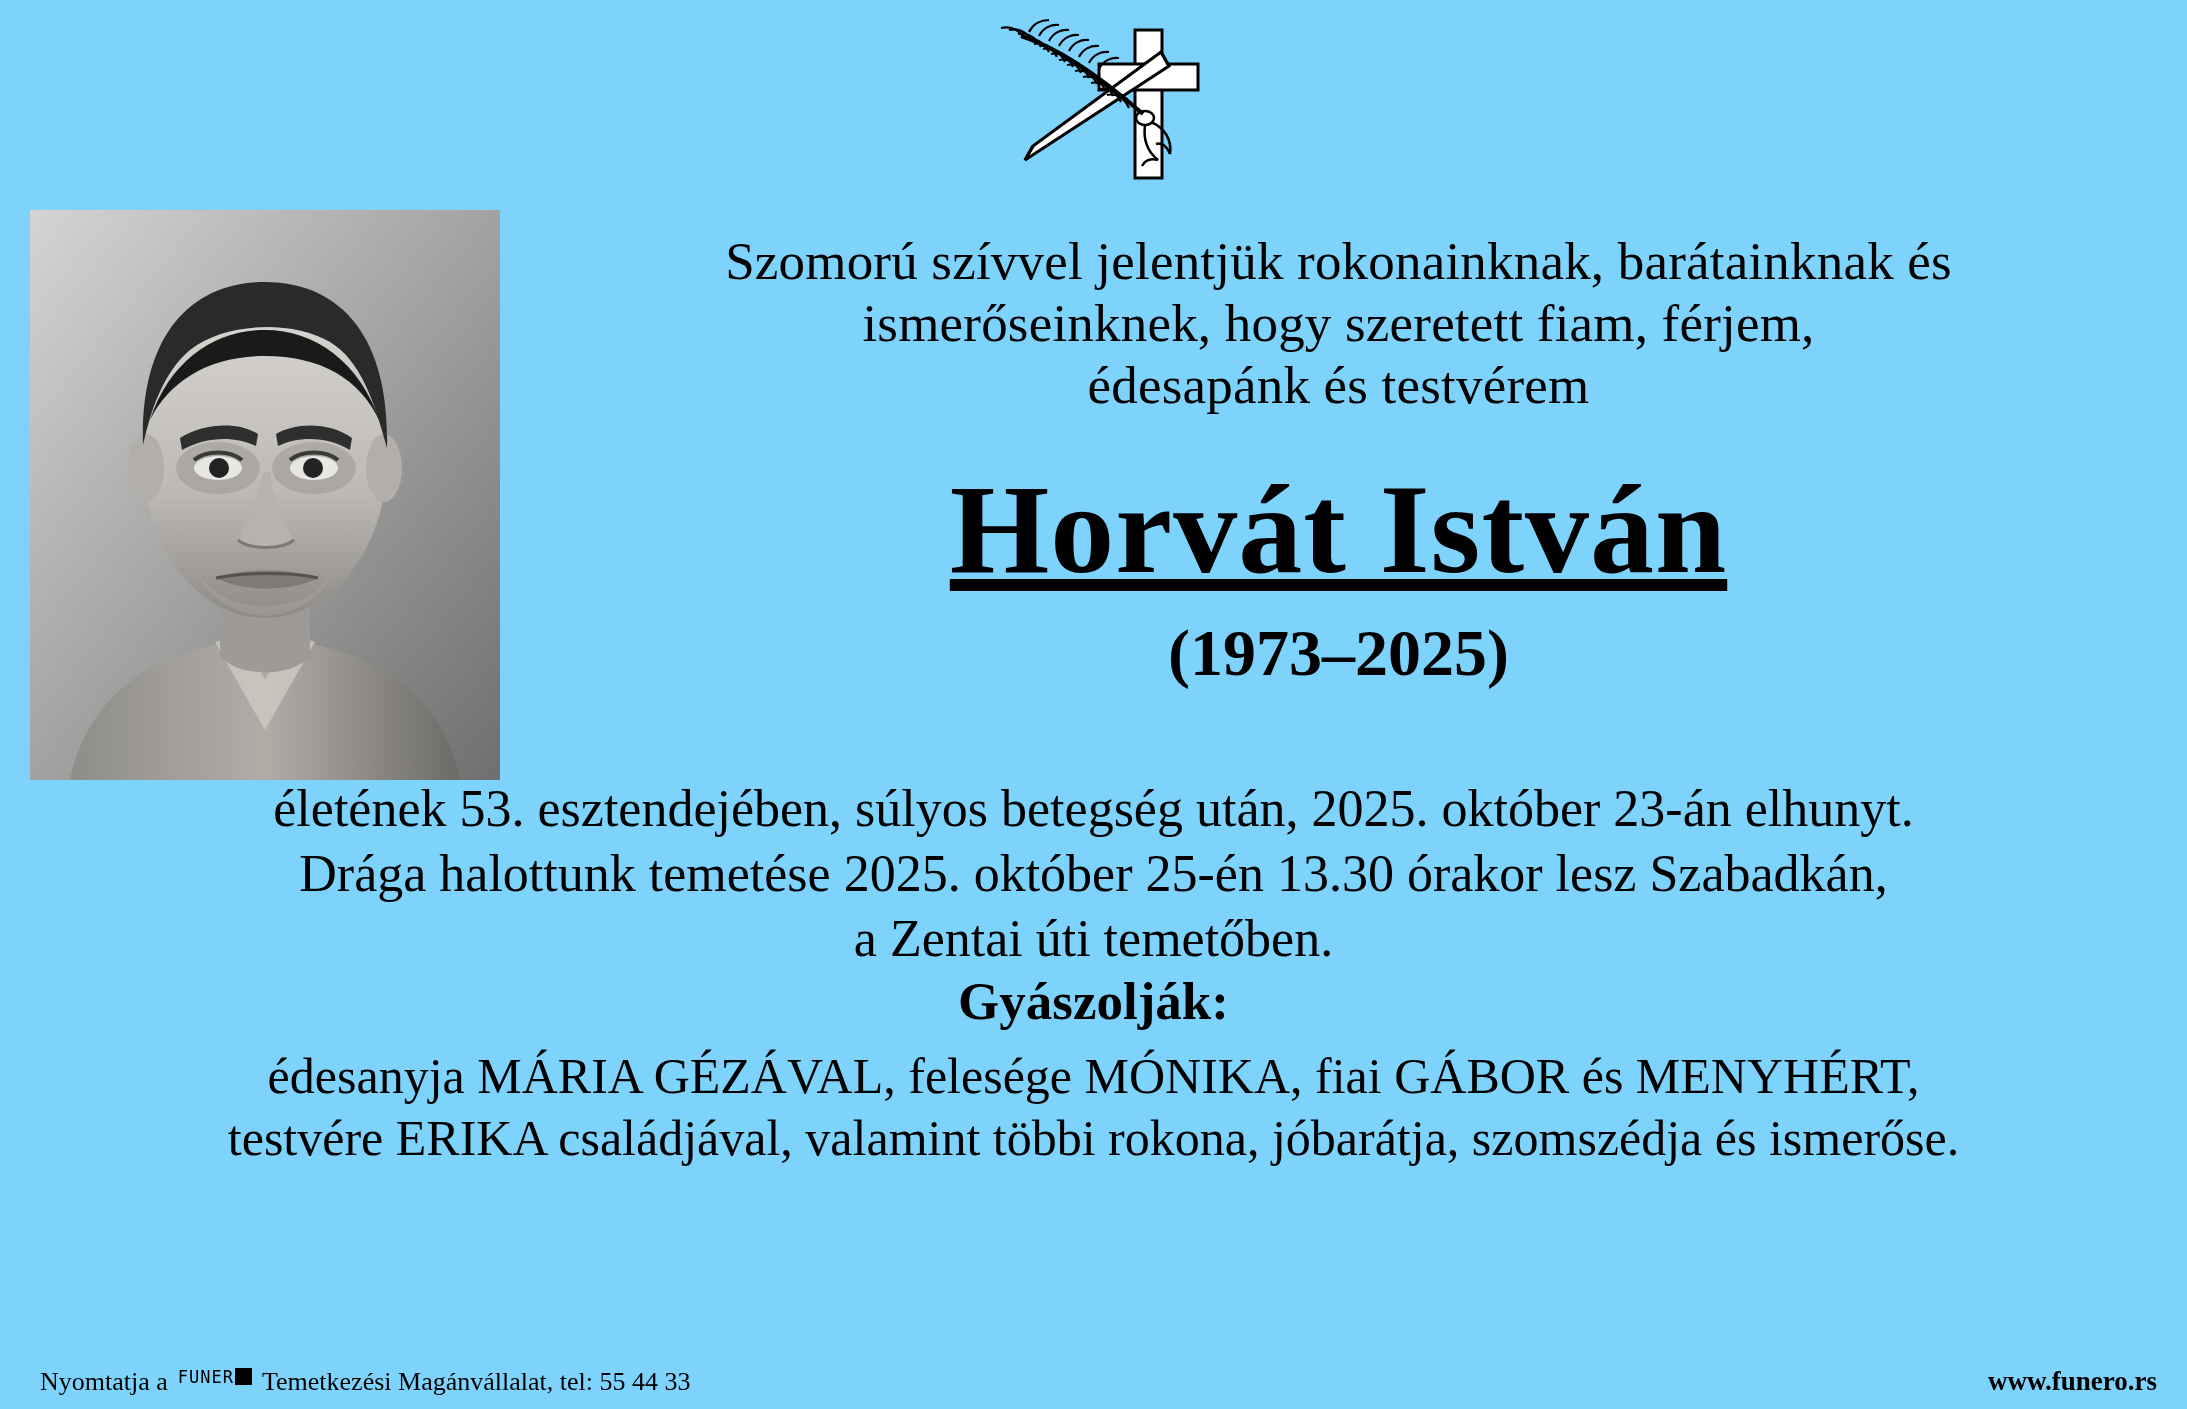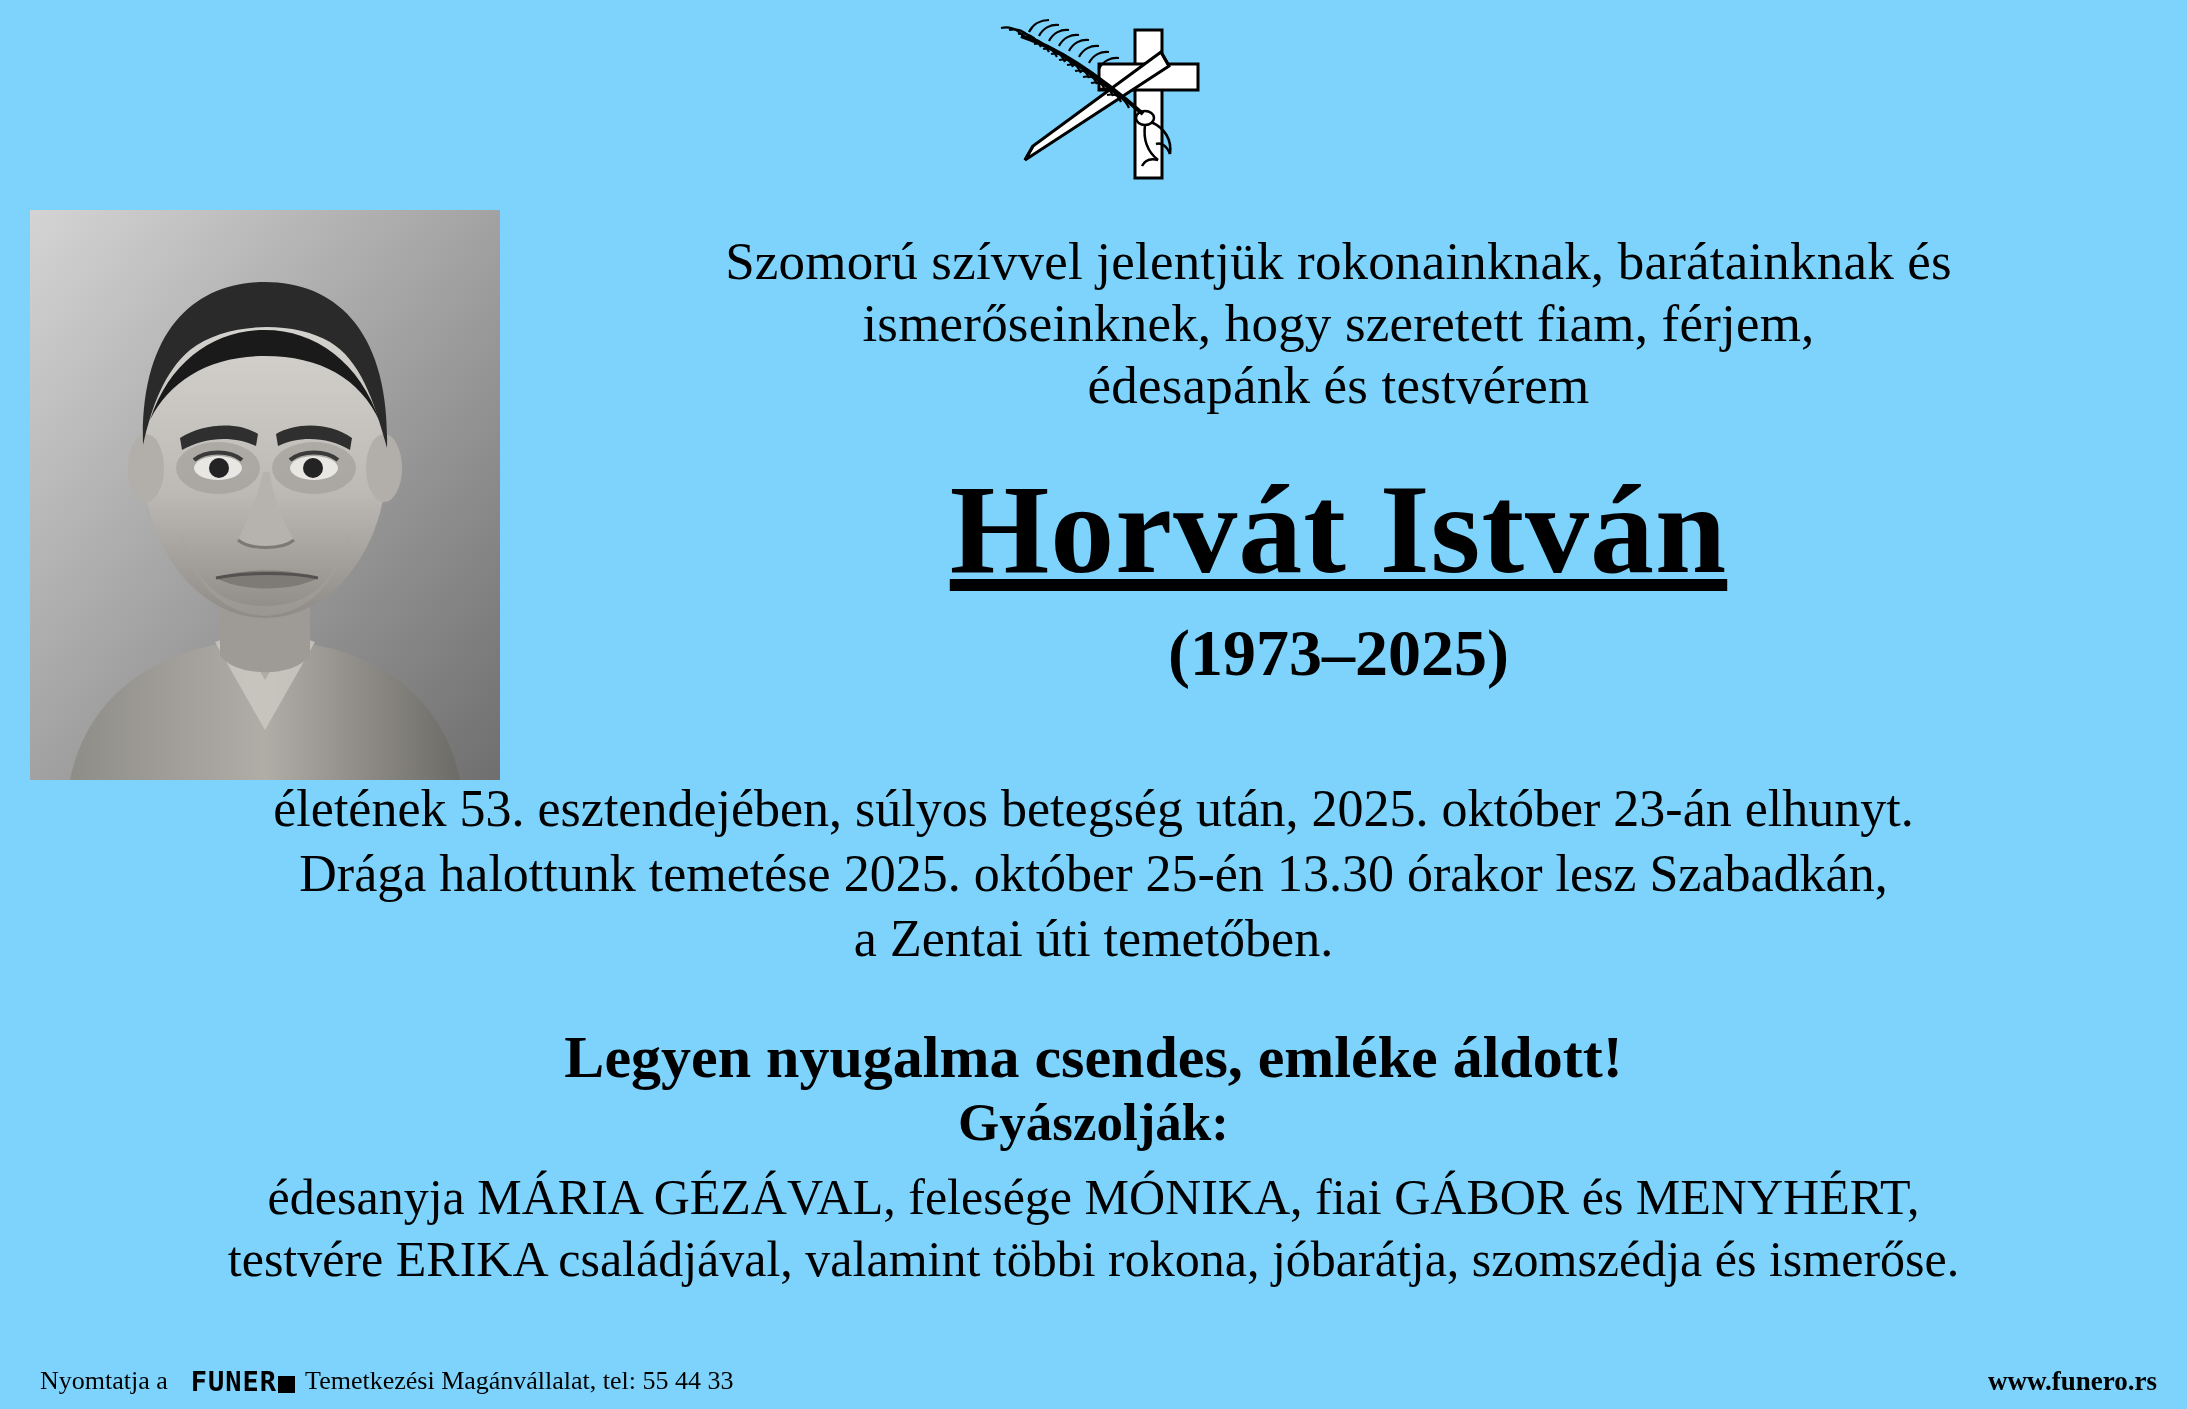--- a/index.html
+++ b/index.html
@@ -115,25 +115,24 @@
     align-items: center;
     font-size: 26px;
   }
   .footer-left {
     display: flex;
     gap: 10px;
     white-space: nowrap;
   }
   .brand {
     font-family: "DejaVu Sans Mono", monospace;
-    font-weight: bold;
-    font-size: 27px;
+    font-weight: normal;
+    font-size: 17px;
     letter-spacing: 1px;
     border: 0;
-    margin-left: 13px;
   }
   .brand .sq {
     display: inline-block;
     width: 17px;
     height: 17px;
     background: #000;
     margin-left: 1px;
     vertical-align: -2px;
   }
   .footer-right {
@@ -265,21 +264,20 @@
     <div class="name">Horvát István</div>
     <div class="years">(1973–2025)</div>
   </div>
 
   <div class="body-block">
     <div class="details">
       <div>életének 53. esztendejében, súlyos betegség után, 2025. október 23-án elhunyt.</div>
       <div>Drága halottunk temetése 2025. október 25-én 13.30 órakor lesz Szabadkán,</div>
       <div>a Zentai úti temetőben.</div>
     </div>
-    <div class="blessing">Legyen nyugalma csendes, emléke áldott!</div>
     <div class="mourners-title">Gyászolják:</div>
     <div class="mourners">
       <div>édesanyja MÁRIA GÉZÁVAL, felesége MÓNIKA, fiai GÁBOR és MENYHÉRT,</div>
       <div>testvére ERIKA családjával, valamint többi rokona, jóbarátja, szomszédja és ismerőse.</div>
     </div>
   </div>
 
   <div class="footer">
     <div class="footer-left">
       <span>Nyomtatja a</span>

